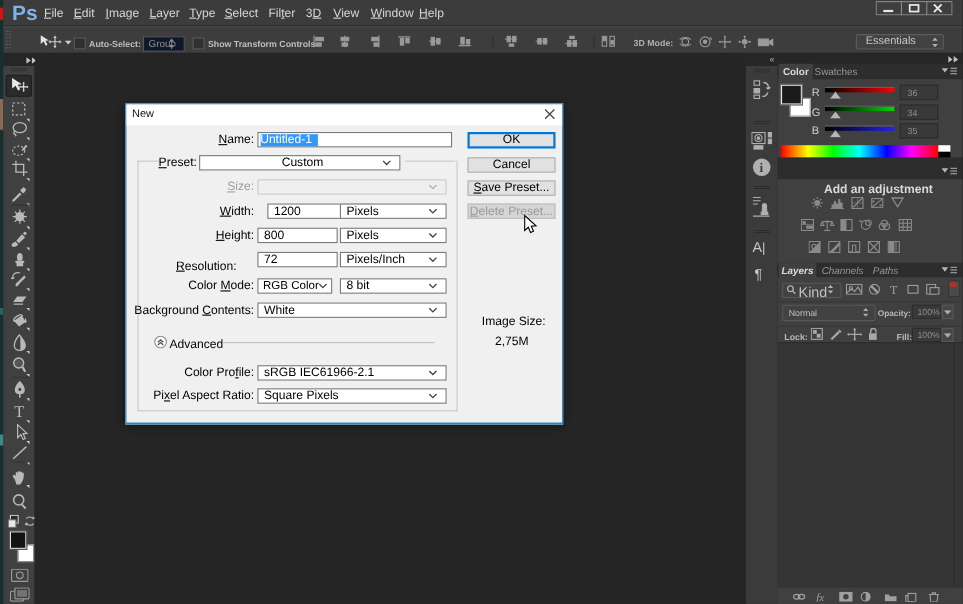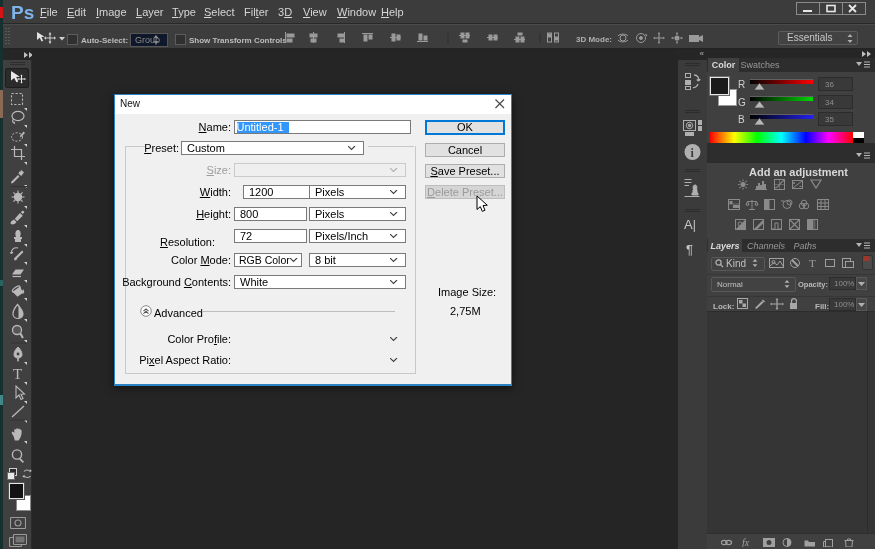--- a/index.html
+++ b/index.html
@@ -568,21 +568,21 @@
         <line x1="8" y1="6" x2="15" y2="6"></line>
       </g>
     </svg>
 <div class="panelbody" style="top:203px;height:297px;">
   
   <div class="a" style="left:4px;top:4.5px;width:52px;height:12px;background:#424242;border:1px solid #585858;border-radius:2px;"></div>
   <svg class="a" style="left:8px;top:7px;" width="9" height="9">
         <circle cx="3.5" cy="3.5" r="2.6" fill="none" stroke="#b0b0b0" stroke-width="1.2"></circle>
         <line x1="5.5" y1="5.5" x2="8" y2="8" stroke="#b0b0b0" stroke-width="1.2"></line>
       </svg>
-  <span class="a" style="left:19px;top:6px;font-size:10px;color:#c0c0c0;">Kind</span>
+  <span class="a" style="left:19px;top:6px;font-size:13px;color:#c0c0c0;">Kind</span>
   <svg class="a" style="left:44px;top:7px;" width="8" height="8">
         <path d="M4 0 L1.6 2.8 L6.4 2.8 Z M4 8 L1.6 5.2 L6.4 5.2 Z" fill="#b0b0b0"></path>
       </svg>
   <g></g>
   <svg class="a" style="left:62px;top:6px;" width="88" height="10">
     <g stroke="#9f9f9f" fill="none">
     <rect x="0.5" y="0.5" width="14" height="9"></rect>
           <circle cx="4.5" cy="4" r="1.5"></circle>
           <path d="M1 8 L5 4.5 L8 7 L11 3 L14 8"></path>
     <circle cx="26" cy="5" r="4.5"></circle>
@@ -675,21 +675,21 @@
 <div class="btn" style="top:25px;height:15px;border:2px solid #0078d7;line-height:11px;">OK</div>
 <div class="btn" style="top:48px;">Cancel</div>
 <div class="btn" style="top:69px;"><u>S</u>ave Preset...</div>
 <div class="btn" style="top:90px;background:#d5d5d5;border-color:#bdbdbd;color:#9b9b9b;"><u>D</u>elete Preset...</div>
 
 <svg class="a" style="left:361px;top:100px;" width="16" height="19">
       <path d="M1 1 L1 14.5 L4.3 11.6 L6.3 16.4 L9 15.2 L7 10.6 L11.3 10.2 Z" fill="#fff" stroke="#000" stroke-width="1"></path>
     </svg>
 
 <span class="lab" style="left:-1px;top:47px;width:65px;"><u>P</u>reset:</span>
-<div class="combo" style="left:66px;top:46px;width:183px;height:14px;line-height:12px;padding-left:5px;">Custom</div>
+<div class="combo" style="left:66px;top:46px;width:183px;height:14px;line-height:12px;padding-left:5px;text-align:center;">Custom</div>
 <svg class="chev" style="left:233px;top:51px;">
       <path d="M0 0 L3.5 3.5 L7 0" stroke="#444" fill="none" stroke-width="1.2"></path>
     </svg>
 
 <span class="lab" style="left:29px;top:69px;width:87px;color:#9d9d9d;"><u>S</u>ize:</span>
 <div class="combo" style="left:119px;top:68px;width:172px;height:14px;background:#efefef;border-color:#cacaca;"></div>
 <svg class="chev" style="left:275px;top:73px;">
       <path d="M0 0 L3.5 3.5 L7 0" stroke="#b0b0b0" fill="none" stroke-width="1.2"></path>
     </svg>
 
@@ -731,24 +731,26 @@
     </svg>
 
 <svg class="a" style="left:25px;top:210px;" width="12" height="12">
       <circle cx="6" cy="6" r="5.3" fill="#fdfdfd" stroke="#8a8a8a"></circle>
       <path d="M3.5 6.2 L6 3.9 L8.5 6.2 M3.5 8.6 L6 6.3 L8.5 8.6" stroke="#555" fill="none" stroke-width="1.1"></path>
     </svg>
 <span class="a" style="left:39px;top:212px;font-size:11px;color:#000;">Advanced</span>
 <div class="a" style="left:87px;top:216px;width:193px;height:1px;background:#bdbdbd;"></div>
 
 <span class="lab" style="left:-1px;top:238px;width:117px;">Color Pro<u>f</u>ile:</span>
+<div class="combo" style="left:119px;top:237px;width:172px;height:14px;line-height:12px;padding-left:5px;">sRGB IEC61966-2.1</div>
 <svg class="chev" style="left:275px;top:242px;">
       <path d="M0 0 L3.5 3.5 L7 0" stroke="#444" fill="none" stroke-width="1.2"></path>
     </svg>
 
 <span class="lab" style="left:-1px;top:259px;width:117px;">Pi<u>x</u>el Aspect Ratio:</span>
+<div class="combo" style="left:119px;top:258px;width:172px;height:14px;line-height:12px;padding-left:5px;">Square Pixels</div>
 <svg class="chev" style="left:275px;top:263px;">
       <path d="M0 0 L3.5 3.5 L7 0" stroke="#444" fill="none" stroke-width="1.2"></path>
     </svg>
 
 <span class="a" style="left:323px;top:191px;font-size:11px;color:#000;">Image Size:</span>
 <span class="a" style="left:335px;top:210px;font-size:11px;color:#000;">2,75M</span>
 </div>
 
 </body></html>

